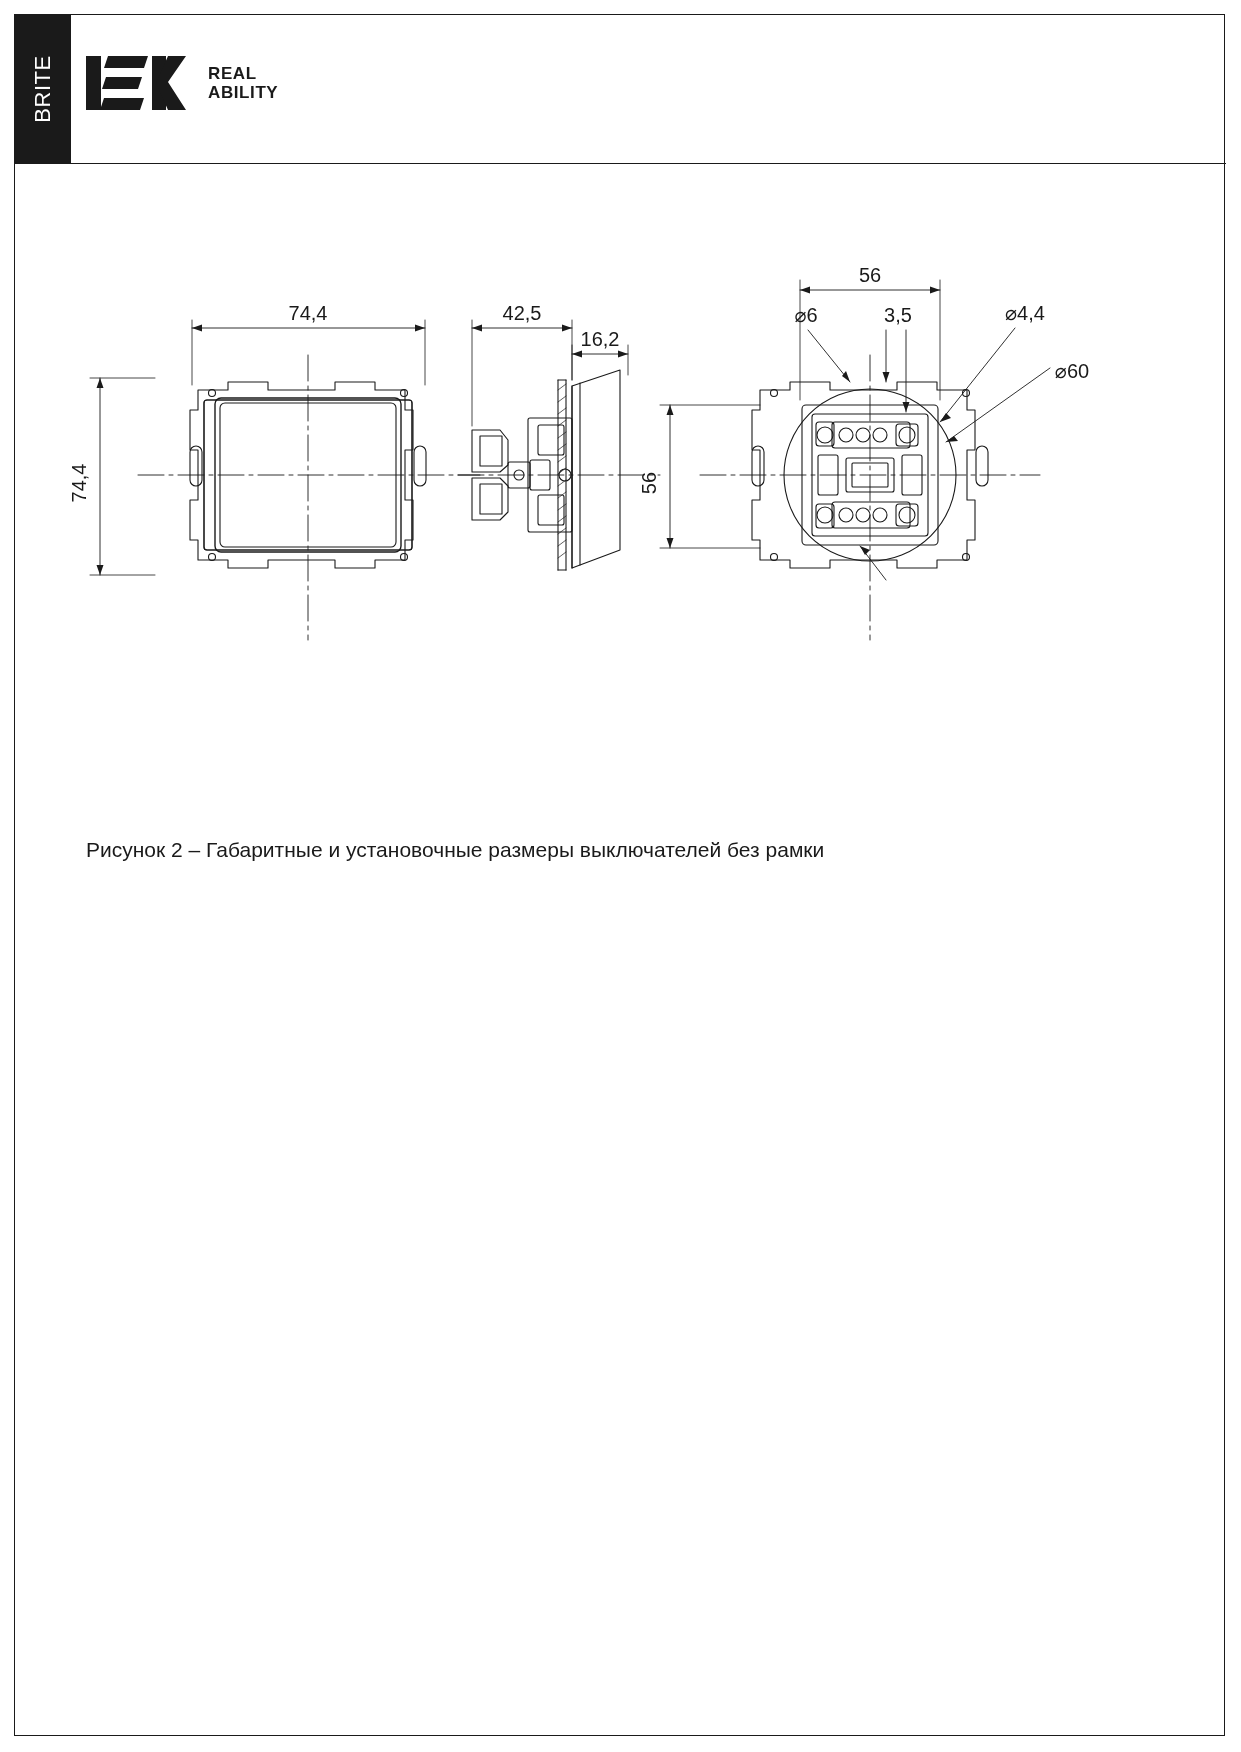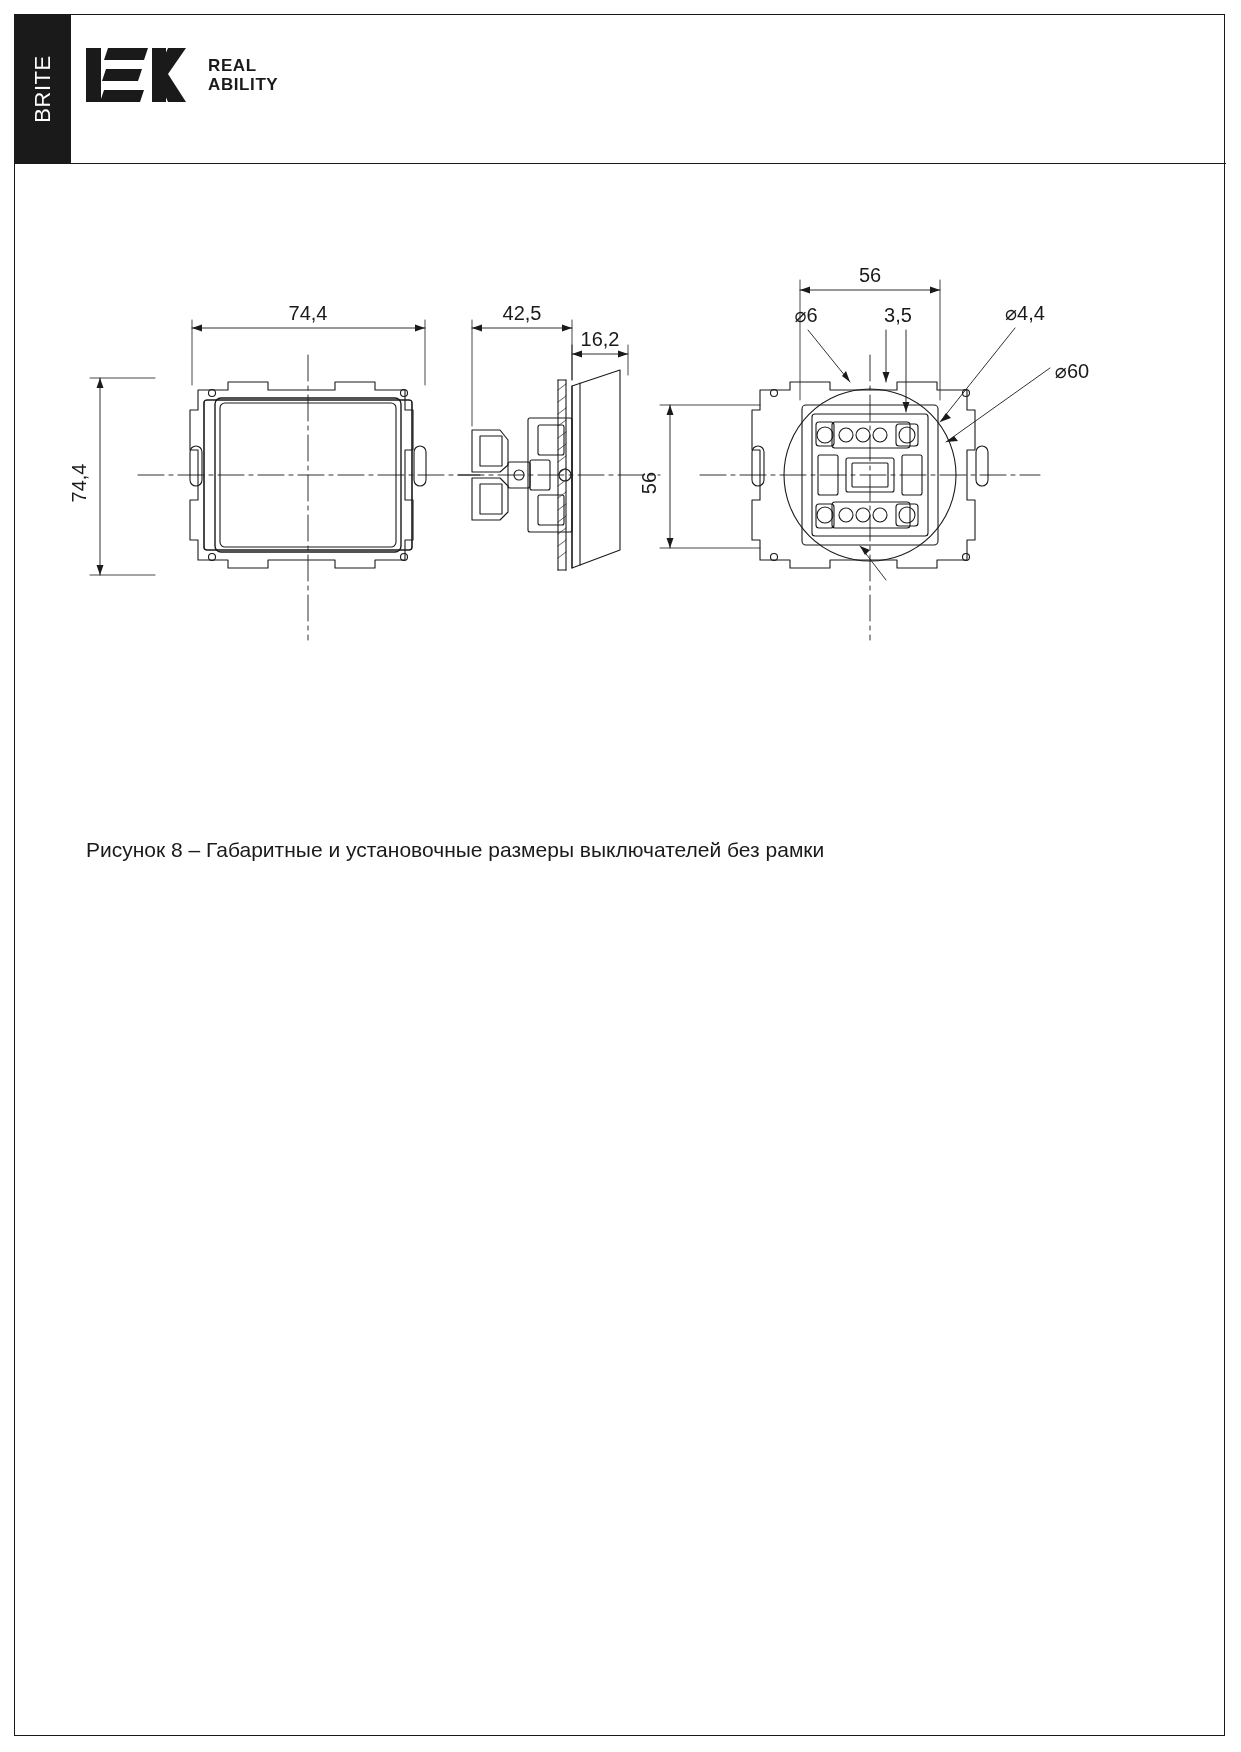--- a/index.html
+++ b/index.html
@@ -51,21 +51,21 @@
   }
   .brand-vertical span {
     transform: rotate(-90deg);
     white-space: nowrap;
     display: block;
   }
 
   .logo-block {
     position: absolute;
     left: 86px;
-    top: 42px;
+    top: 50px;
     display: flex;
     align-items: center;
     height: 66px;
   }
   .logo-mark {
     height: 62px;
     width: 108px;
     display: block;
   }
   .logo-tagline {
@@ -328,13 +328,13 @@
     <text x="810" y="32" text-anchor="middle">56</text>
     <text x="596" y="233" text-anchor="middle" transform="rotate(-90 596 233)">56</text>
     <text x="746" y="72" text-anchor="middle">⌀6</text>
     <text x="838" y="72" text-anchor="middle">3,5</text>
     <text x="965" y="70" text-anchor="middle">⌀4,4</text>
     <text x="1012" y="128" text-anchor="middle">⌀60</text>
   </g>
 </svg>
 </div>
 
-<div class="caption">Рисунок 8 – Габаритные и установочные размеры выключателей без рамки</div>
+<div class="caption">Рисунок 2 – Габаритные и установочные размеры выключателей без рамки</div>
 
 </body></html>

